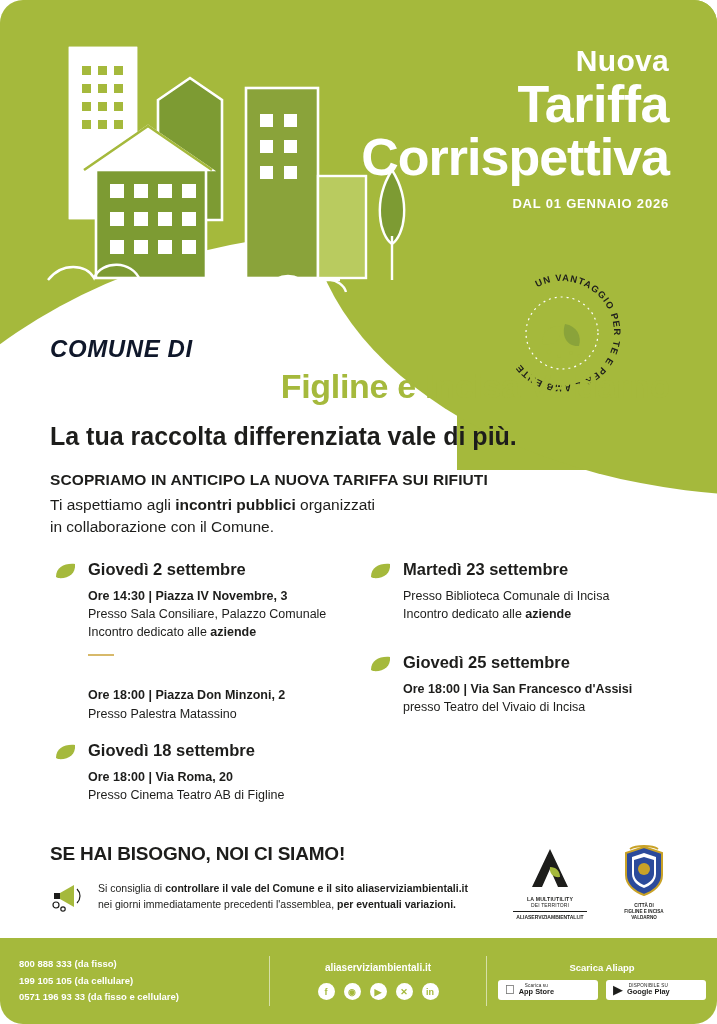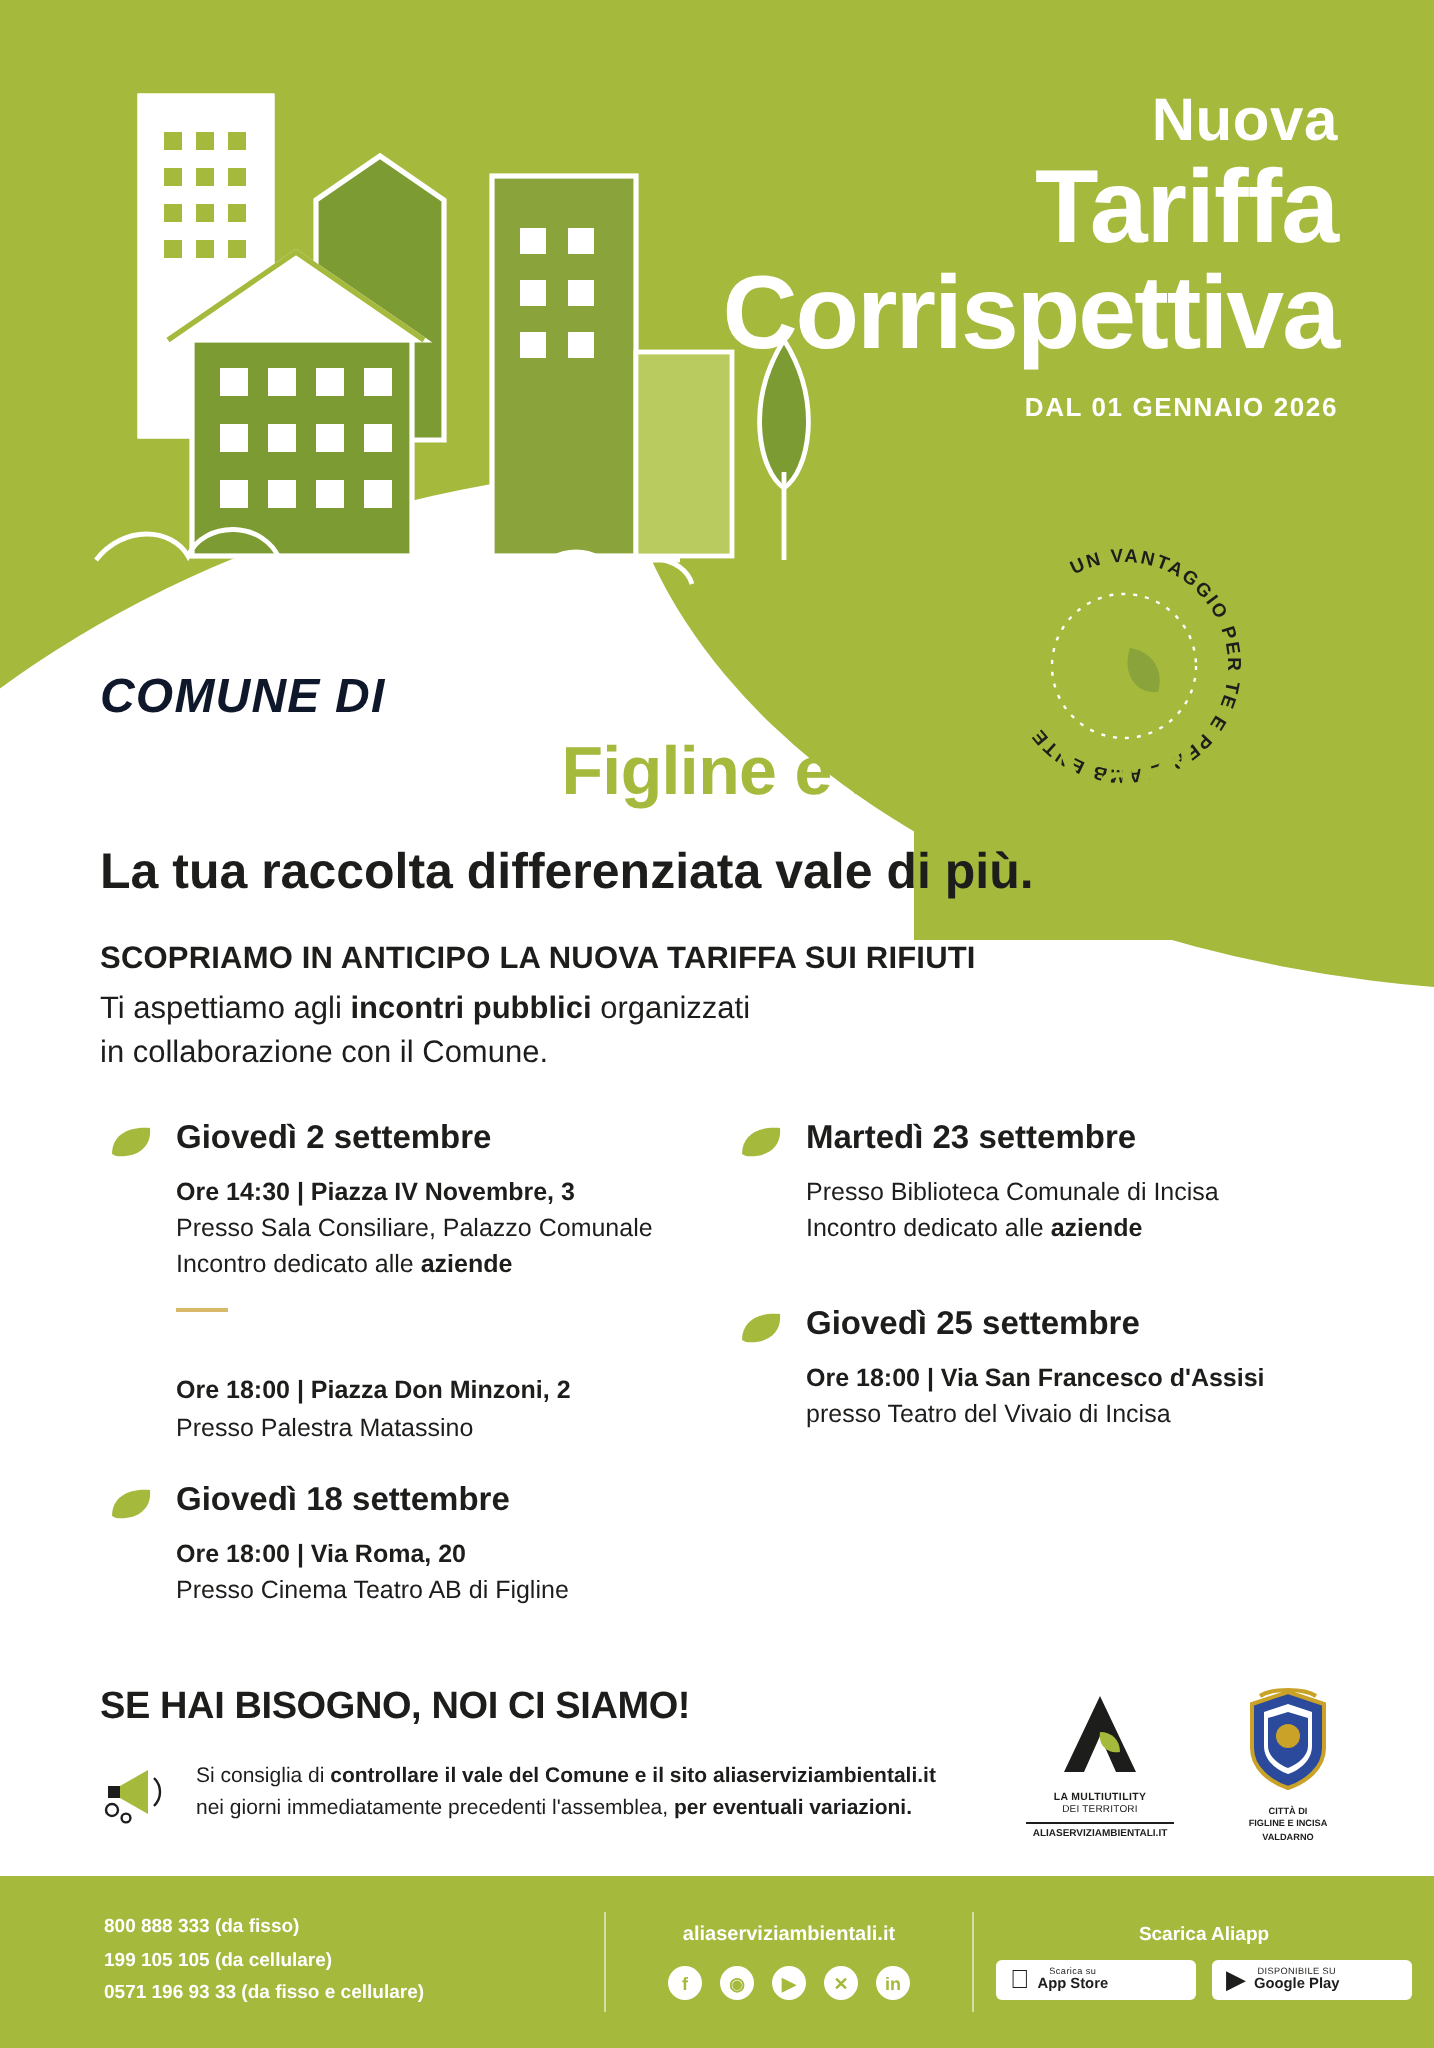--- a/index.html
+++ b/index.html
@@ -4,21 +4,21 @@
 <style>
   html,body{margin:0;padding:0;}
   body{
     width:717px;height:1024px;
     background:#ffffff;
     font-family:"Liberation Sans",sans-serif;
     overflow:hidden;
     position:relative;
     color:#1d1d1b;
   }
-  .poster{position:relative;width:717px;height:1024px;overflow:hidden;background:#fff;}
+  .poster{position:relative;width:717px;height:1024px;overflow:hidden;background:#fff;border-radius:23px;}
 
   
   .topgreen{
     position:absolute;left:0;top:0;width:717px;height:470px;
     background:#a5b93c;
   }
   .curve-white{
     position:absolute;left:-180px;top:232px;width:1080px;height:760px;
     background:#ffffff;border-radius:50% 50% 0 0 / 58% 58% 0 0;
   }
@@ -82,21 +82,21 @@
   .alia-t1{font-size:5.2px;font-weight:bold;letter-spacing:.2px;margin-top:3px;color:#1d1d1b;}
   .alia-t2{font-size:5px;color:#1d1d1b;letter-spacing:.1px;}
   .alia-t3{font-size:5px;font-weight:bold;margin-top:3px;color:#1d1d1b;border-top:1px solid #1d1d1b;padding-top:2px;}
   .city-logo{width:62px;text-align:center;}
   .crest{width:44px;height:52px;margin:0 auto;}
   .city-t{font-size:4.6px;font-weight:bold;line-height:1.35;margin-top:2px;color:#1d1d1b;}
 
   
   .footer{position:absolute;left:0;bottom:0;width:717px;height:86px;background:#a5b93c;z-index:9;
     display:flex;align-items:center;color:#fff;}
-  .f-phones{width:250px;padding-left:52px;font-size:9.5px;font-weight:bold;line-height:1.75;}
+  .f-phones{width:250px;padding-left:19px;font-size:9.5px;font-weight:bold;line-height:1.75;}
   .f-sep{width:1px;height:50px;background:rgba(255,255,255,.55);}
   .f-social{flex:1;text-align:center;}
   .f-site{font-size:10px;font-weight:bold;margin-bottom:10px;}
   .f-icons{display:flex;gap:9px;justify-content:center;}
   .si{width:17px;height:17px;border-radius:50%;background:#fff;display:flex;align-items:center;justify-content:center;color:#a5b93c;font-size:9px;font-weight:bold;}
   .f-apps{width:230px;text-align:center;}
   .f-scarica{font-size:9.5px;font-weight:bold;margin-bottom:7px;}
   .store-row{display:flex;gap:8px;justify-content:center;}
   .store{background:#fff;color:#1d1d1b;border-radius:3px;padding:3px 7px;display:flex;align-items:center;gap:4px;min-width:86px;}
   .store .g{font-size:13px;line-height:1;}

